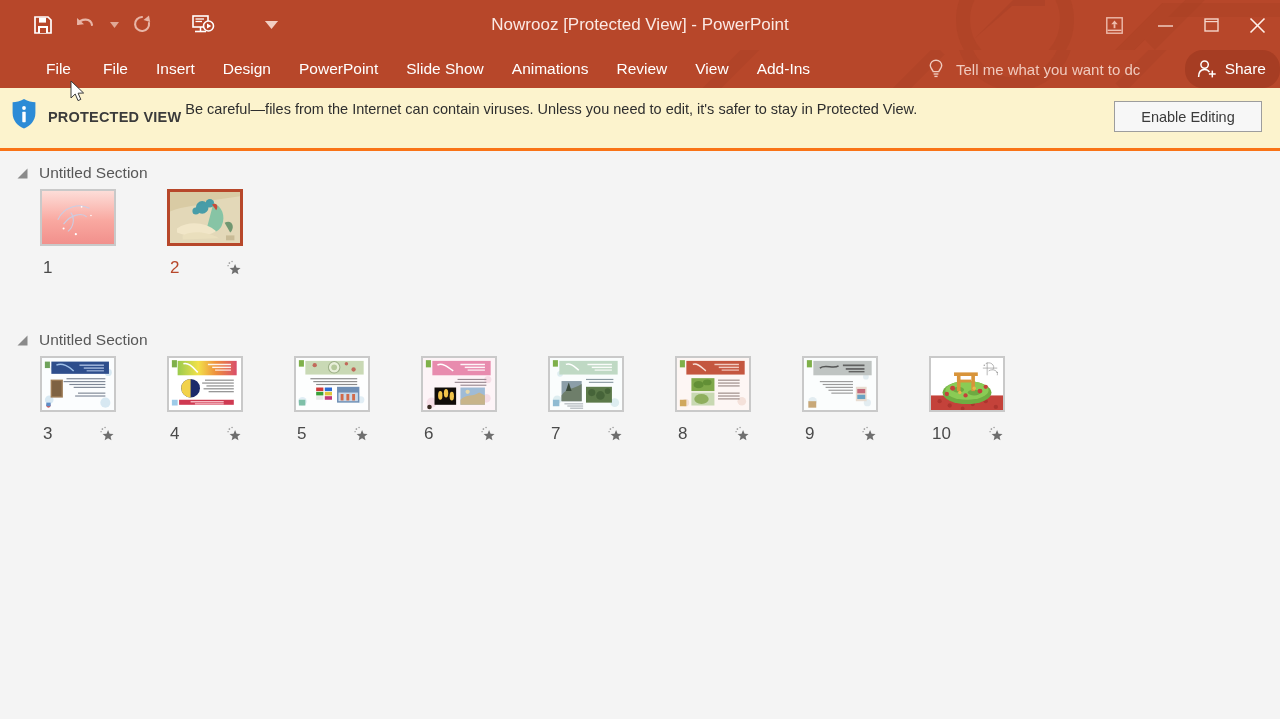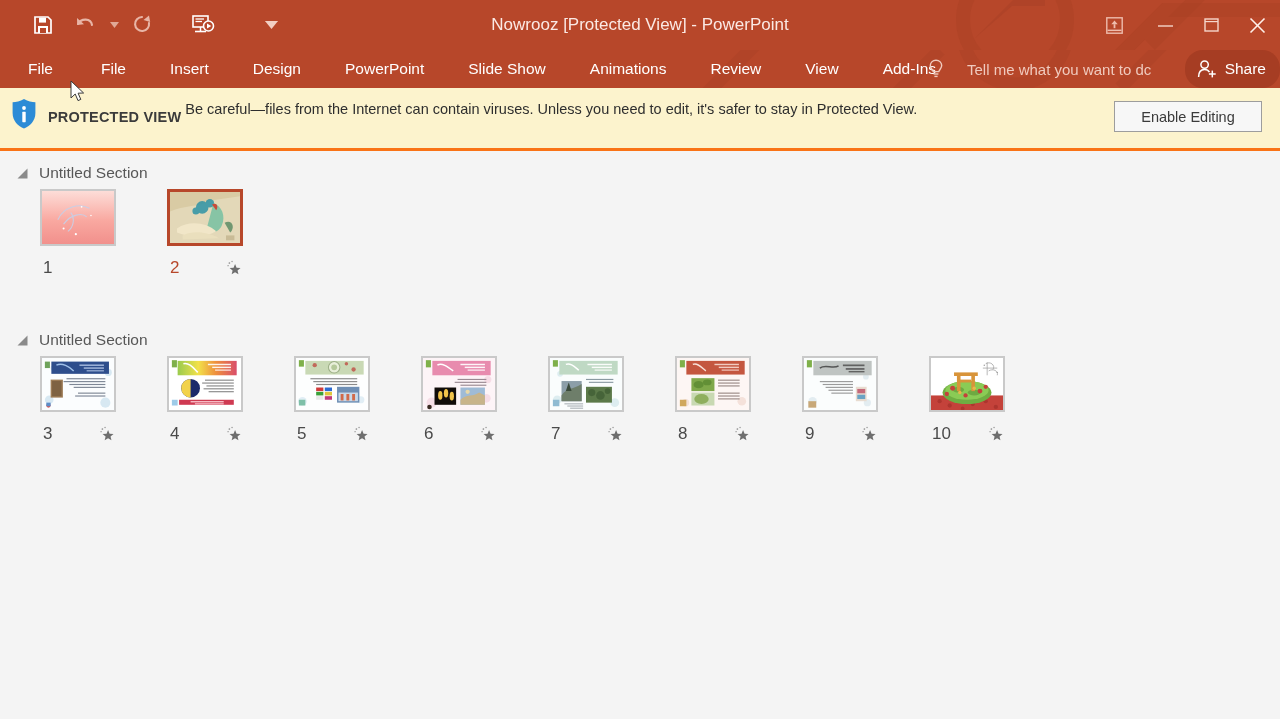--- a/index.html
+++ b/index.html
@@ -77,38 +77,39 @@
     display: flex;
     align-items: center;
     overflow: hidden;
   }
   .tabstrip-deco { position: absolute; inset: 0; pointer-events: none; }
   .tabs {
     display: flex;
     height: 38px;
     z-index: 2;
     padding-left: 28px;
-    gap: 16px;
+    gap: 0;
+    margin-left: 18px;
   }
   .tab {
     color: #FFFFFF;
     font-size: 15.5px;
     padding: 0 14px;
     height: 38px;
     line-height: 38px;
     white-space: nowrap;
     cursor: default;
   }
   .tab:first-child { padding-left: 0; padding-right: 18px; }
   .tellme {
     position: absolute;
     left: 928px;
     top: 0; height: 38px;
     display: flex; align-items: center;
-    gap: 23px;
+    gap: 12px;
     z-index: 2;
     color: #F0CABE;
     font-size: 15px;
     white-space: nowrap;
     overflow: hidden;
     width: 262px;
   }
   .share-btn {
     position: absolute;
     right: 0; top: 0;

